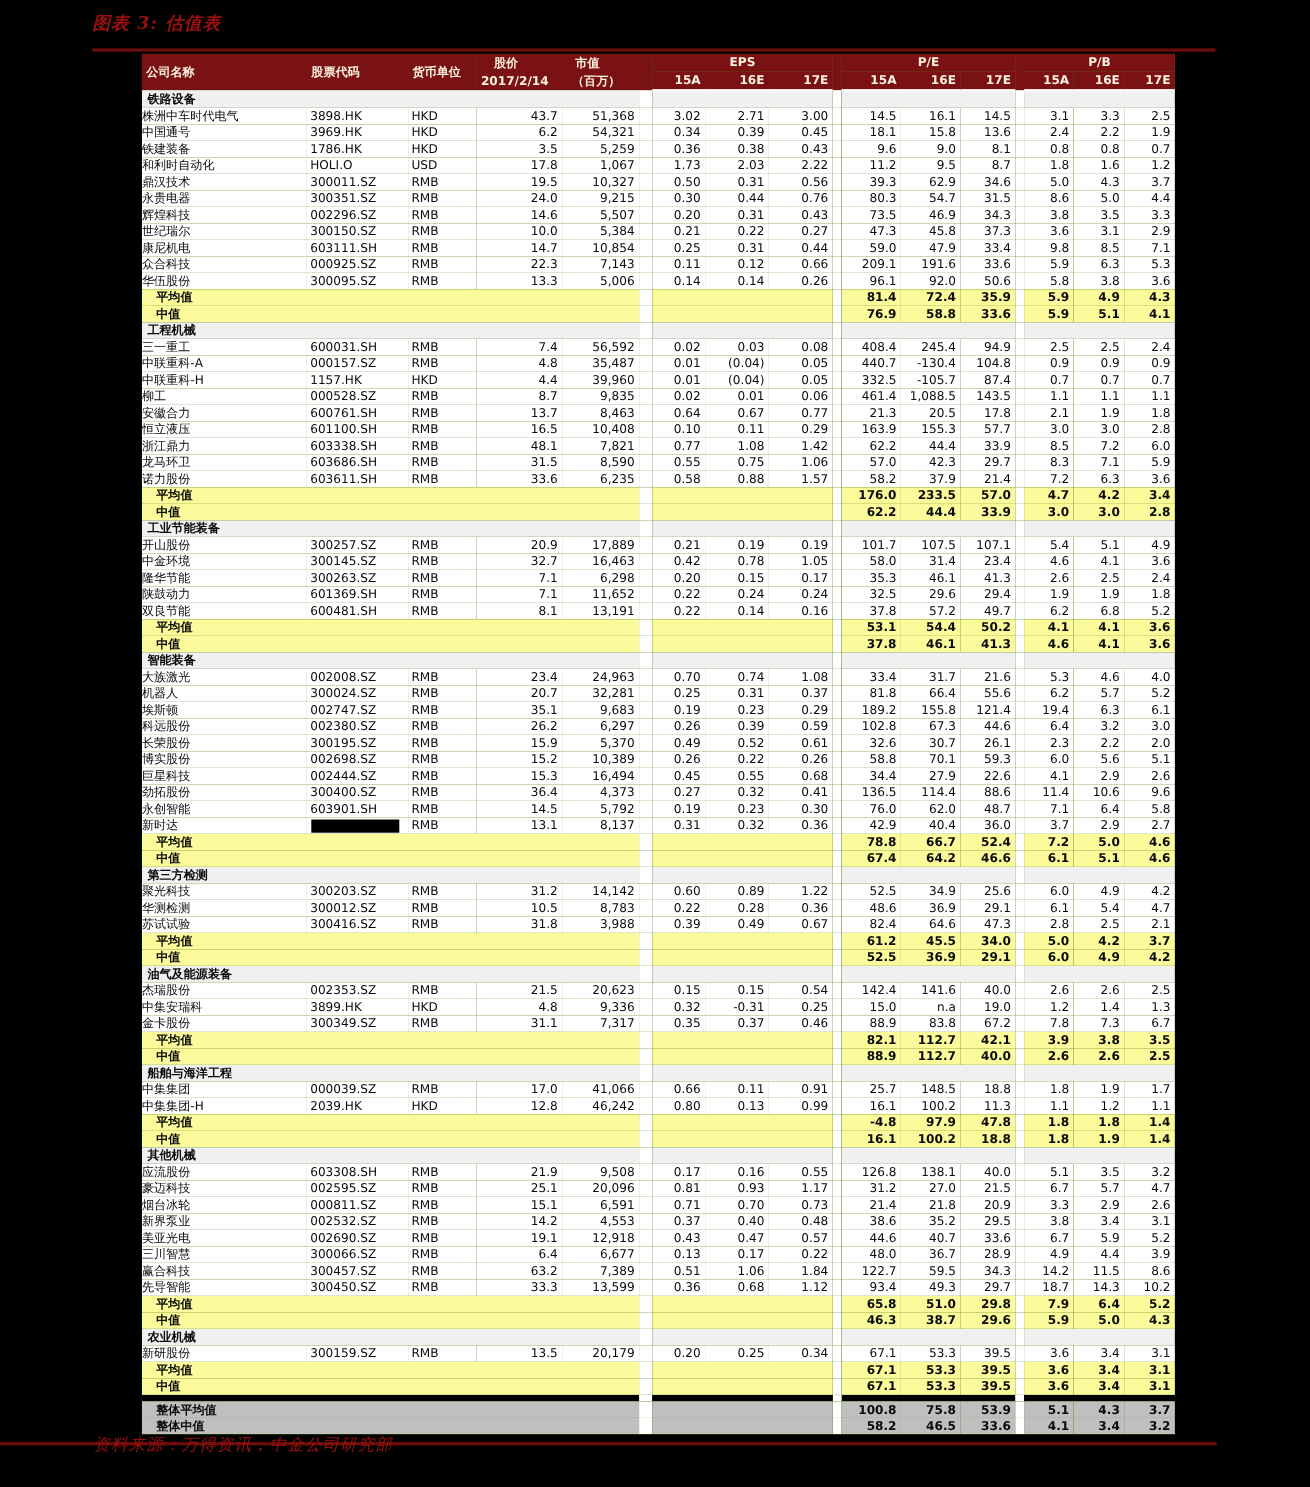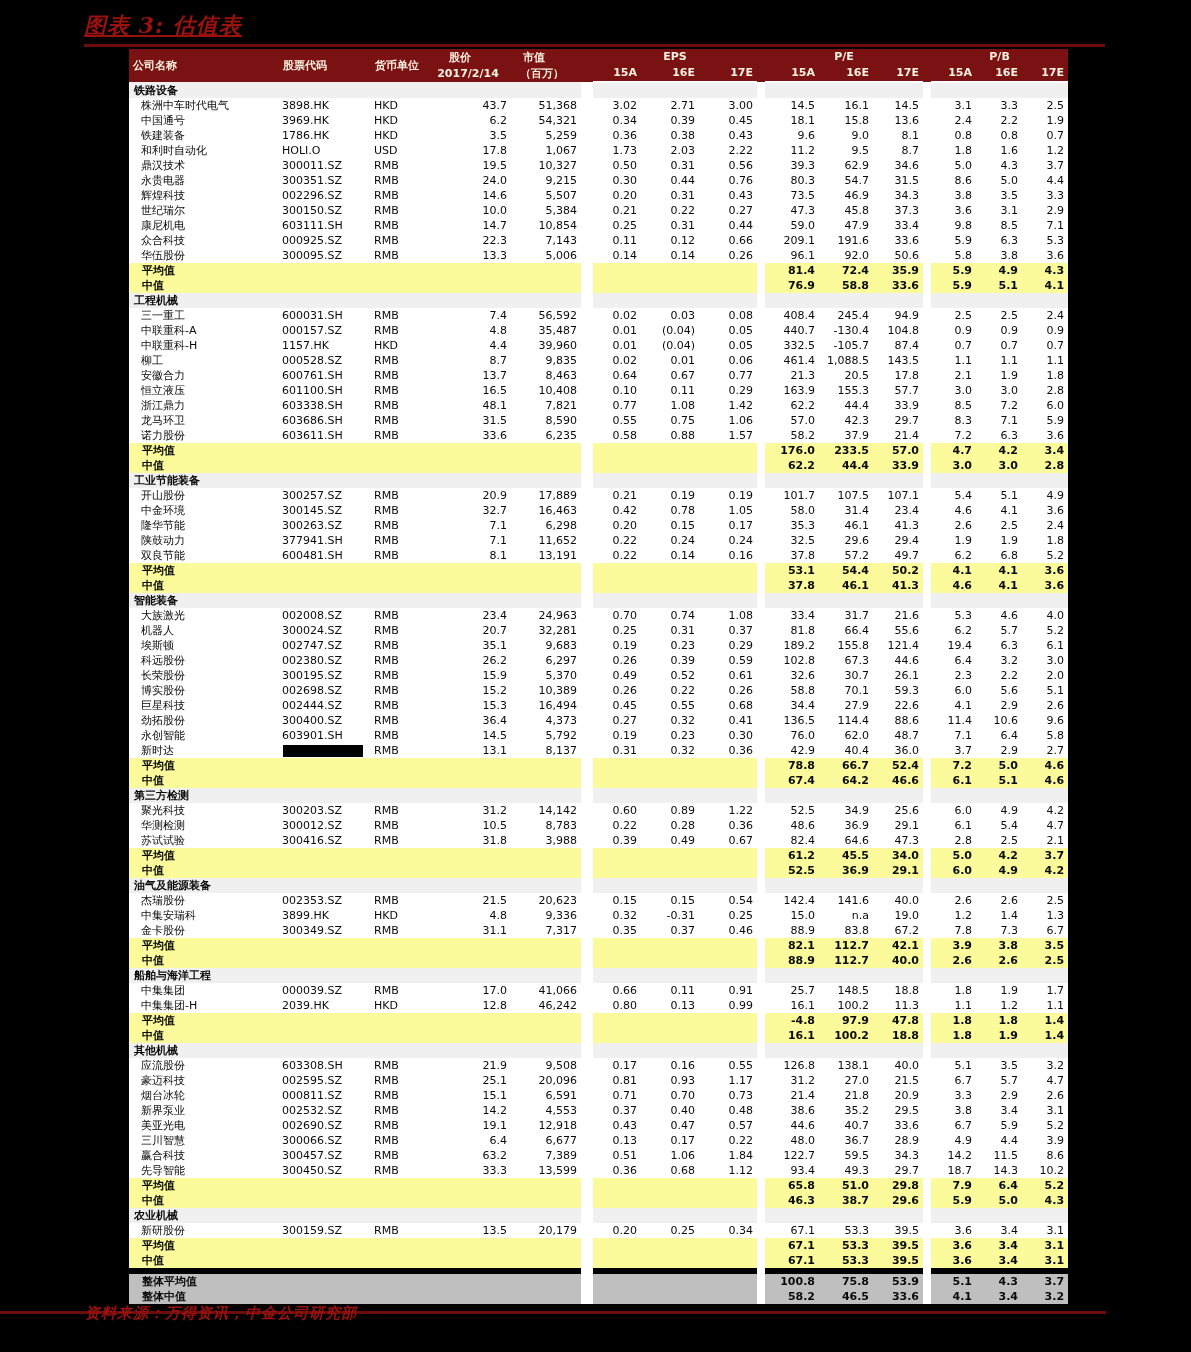--- a/index.html
+++ b/index.html
@@ -1,45 +1,45 @@
 <!DOCTYPE html>
 <html><head>
 <meta charset="utf-8">
 <style>
   html,body{margin:0;padding:0;background:#000;}
   .page{position:relative;width:1191px;height:1352px;background:#000;overflow:hidden;
         font-family:"DejaVu Sans","Liberation Sans",sans-serif;}
-  .chart-title{position:absolute;left:84px;top:11px;font-size:22px;font-weight:bold;font-style:italic;
-        color:#9A120F;font-family:"DejaVu Serif","Liberation Serif",serif;letter-spacing:1px;text-decoration:underline;}
+  .chart-title{position:absolute;left:84px;top:11px;font-size:16px;font-weight:bold;font-style:italic;
+        color:#9A120F;font-family:"DejaVu Serif","Liberation Serif",serif;letter-spacing:1px;}
   .title-rule{position:absolute;left:84px;top:44px;width:1021px;height:3px;background:#6A0D0C;}
   table.val{position:absolute;left:129px;top:49px;border-collapse:collapse;table-layout:fixed;
         width:939px;background:#4d7c0f;}
   thead th{background:#7A1113;color:#FBF2DF;font-weight:bold;font-size:11px;height:16px;
         padding:0;white-space:nowrap;line-height:16px;}
   thead tr:last-child th{border-bottom:2px solid #fff;}
   th.h-txt{text-align:left;padding-left:4px;}
   th.h-grp{text-align:center;margin-top:27px;}
   th.h-num,.num{text-align:right;padding-right:4px;}
   .h-two div{line-height:16px;}
   .h-two .l1{padding-right:24px;}
   .h-two .l2{padding-right:8px;}
   tbody td{font-size:11px;height:15px;line-height:15px;padding:0;white-space:nowrap;
         color:#0a0a0a;background:#fff;overflow:hidden;}
   tbody td.gut{background:#fff !important;}
   tr.sec td{background:#F0F0F0;font-weight:bold;}
   td.secname{padding-left:5px;}
-  td.co{padding-left:12px;}
+  td.co{padding-left:0;}
   td.txt{padding-left:3px;}
   tr.agg td{background:#FBFB9B;font-weight:bold;}
   tr.ovr td{background:#BFBFBF;font-weight:bold;}
   td.lab{padding-left:13px;}
   tr.bar td{background:#000;height:6px;line-height:0;font-size:0;}
   .redact{width:80px;height:12px;background:#000;margin:1px 0 0 1px;}
   .src-rule{position:absolute;left:0;top:1311px;width:1106px;height:3px;background:#6A0D0C;}
-  .source{position:absolute;left:85px;top:1304px;font-size:15px;font-weight:bold;font-style:italic;
+  .source{position:absolute;left:85px;top:1304px;font-size:15px;font-weight:normal;font-style:italic;
         color:#9A120F;font-family:"DejaVu Serif","Liberation Serif",serif;letter-spacing:1px;}
 </style>
 </head>
 <body>
 
 <div class="page">
   <div class="chart-title">图表 3: 估值表</div>
   <div class="title-rule"></div>
 
   <table class="val">
@@ -606,21 +606,21 @@
           <td class="num">35.3</td>
           <td class="num">46.1</td>
           <td class="num">41.3</td>
           <td class="gut"></td>
           <td class="num">2.6</td>
           <td class="num">2.5</td>
           <td class="num">2.4</td>
         </tr>
         <tr class="dat">
           <td class="co">陕鼓动力</td>
-          <td class="txt">377941.SH</td>
+          <td class="txt">601369.SH</td>
           <td class="txt">RMB</td>
           <td class="num">7.1</td>
           <td class="num">11,652</td>
           <td class="gut"></td>
           <td class="num">0.22</td>
           <td class="num">0.24</td>
           <td class="num">0.24</td>
           <td class="gut"></td>
           <td class="num">32.5</td>
           <td class="num">29.6</td>

